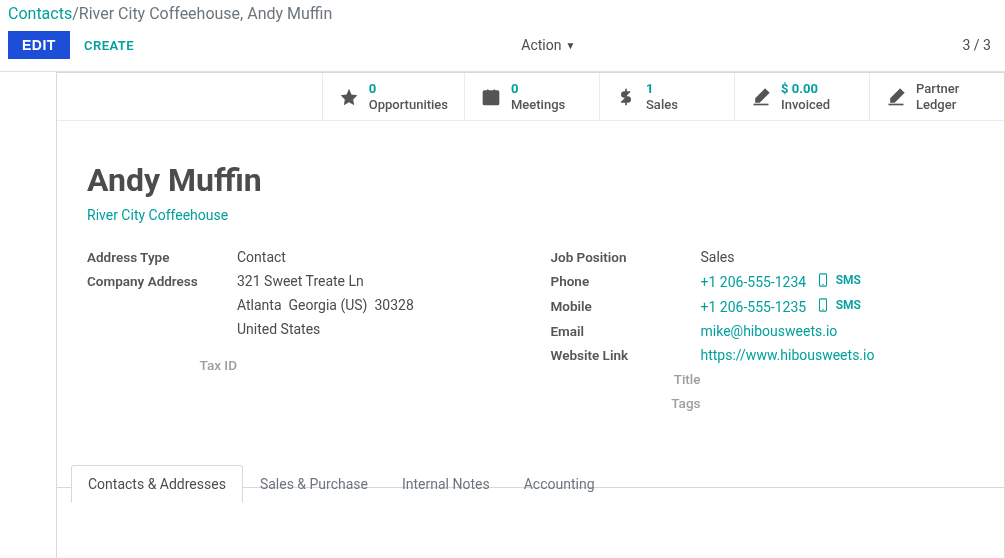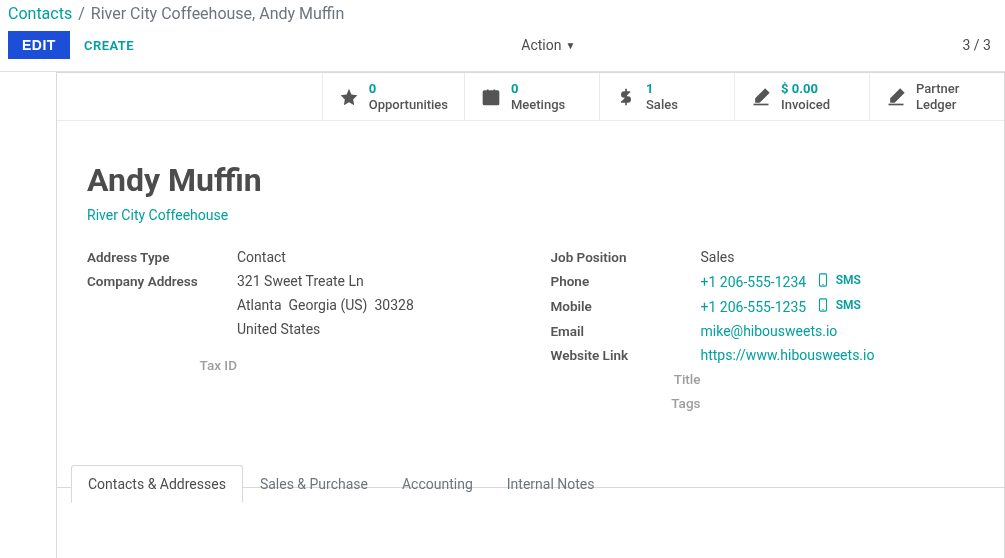--- a/index.html
+++ b/index.html
@@ -1,19 +1,19 @@
 <!DOCTYPE html>
 <html><head>
   <meta charset="utf-8">
   <style>
     * { margin: 0; padding: 0; box-sizing: border-box; }
     body { font-family: -apple-system, BlinkMacSystemFont, "Segoe UI", Roboto, sans-serif; font-size: 14px; color: #5a5a5a; background: #fff; }
     
     .header { padding: 4px 8px 6px; }
-    .breadcrumb { display: flex; gap: 6px; margin-bottom: 8px; font-size: 16px; }
+    .breadcrumb { display: flex; margin-bottom: 8px; font-size: 16px; }
     .breadcrumb-link { color: #00a09d; text-decoration: none; }
     .breadcrumb-sep { color: #6c757d; }
     .breadcrumb-current { color: #6c757d; }
     
     .toolbar { display: flex; align-items: center; justify-content: space-between; }
     .toolbar-left { display: flex; align-items: center; gap: 14px; }
     .btn-edit { background: #1d4ed8; color: #fff; border: none; padding: 6px 14px; font-size: 14px; font-weight: 600; letter-spacing: 0.5px; cursor: pointer; }
     .btn-create { color: #00a09d; font-weight: 600; font-size: 13px; letter-spacing: 0.5px; cursor: pointer; }
     .toolbar-center { }
     .action-dropdown { color: #4c4c4c; font-size: 14px; display: flex; align-items: center; gap: 4px; cursor: pointer; }
@@ -210,20 +210,20 @@
           <div class="field-row">
             <div class="field-label muted">Tags</div>
             <div class="field-value"></div>
           </div>
         </div>
       </div>
       
       <div class="tabs">
         <div class="tab active">Contacts &amp; Addresses</div>
         <div class="tab">Sales &amp; Purchase</div>
+        <div class="tab">Internal Notes</div>
         <div class="tab">Accounting</div>
-        <div class="tab">Internal Notes</div>
       </div>
       <div class="tab-content"></div>
     </div>
 
   </div>
 </div>
 
 </body></html>

